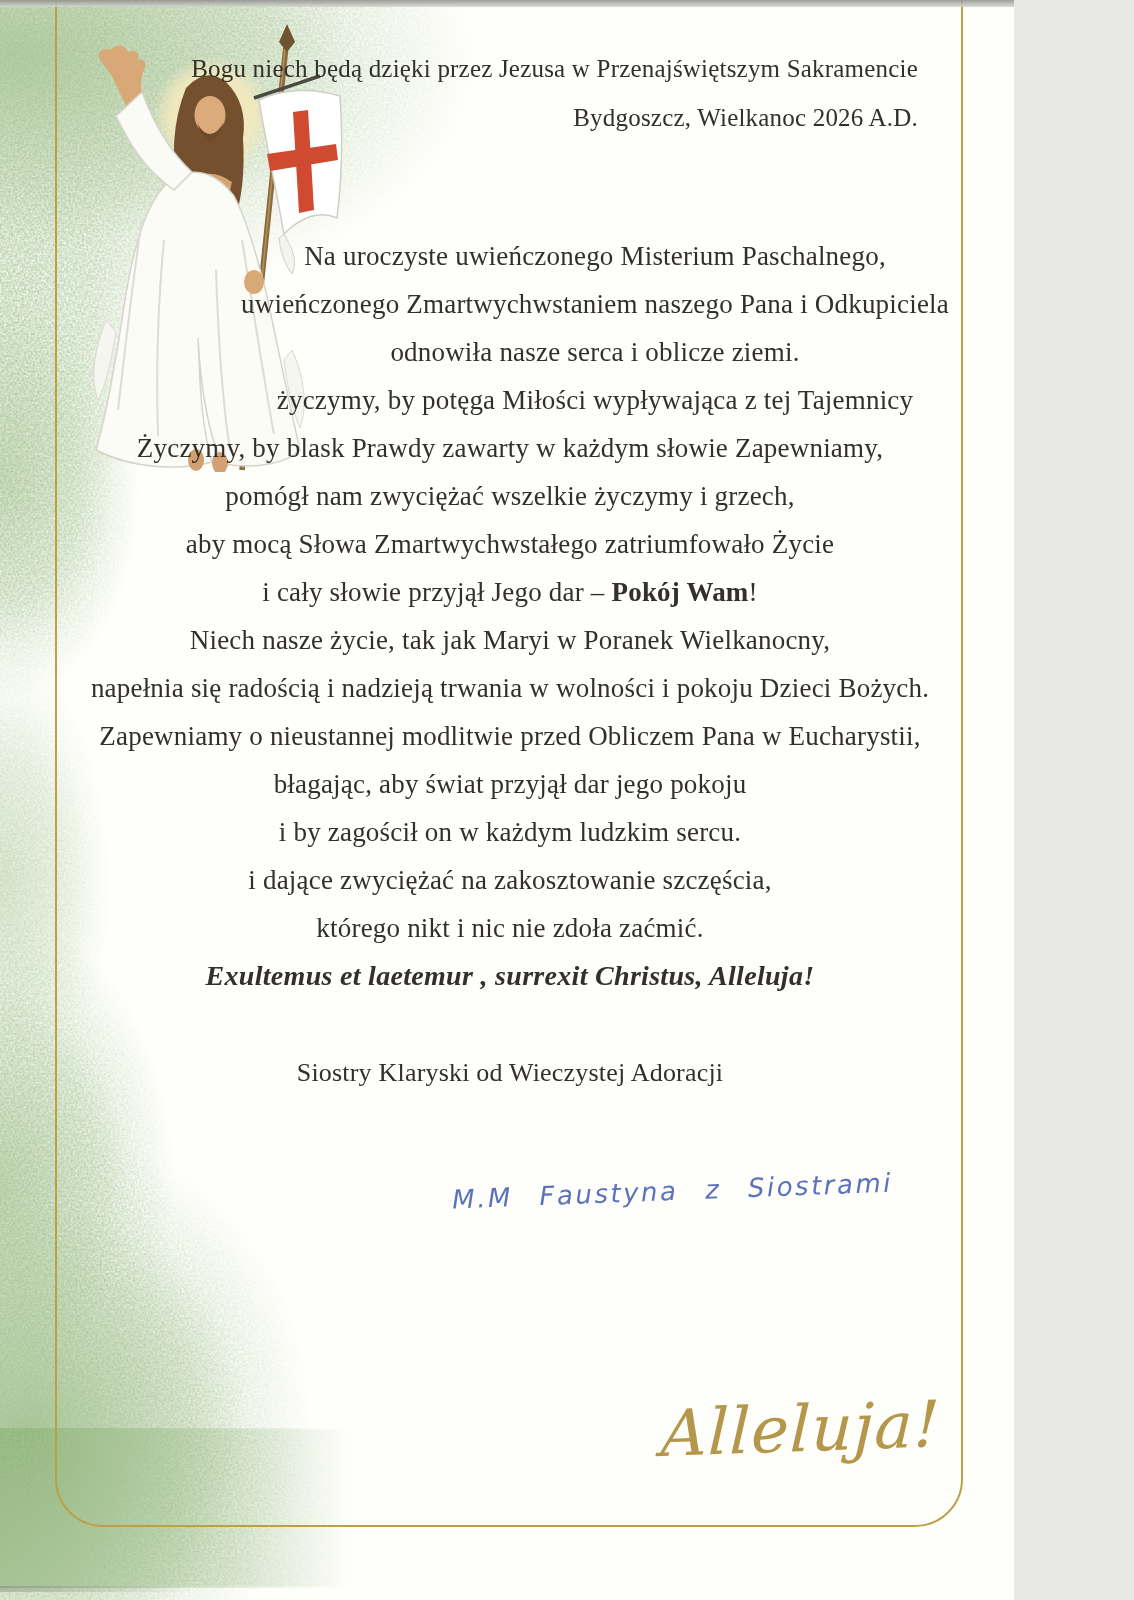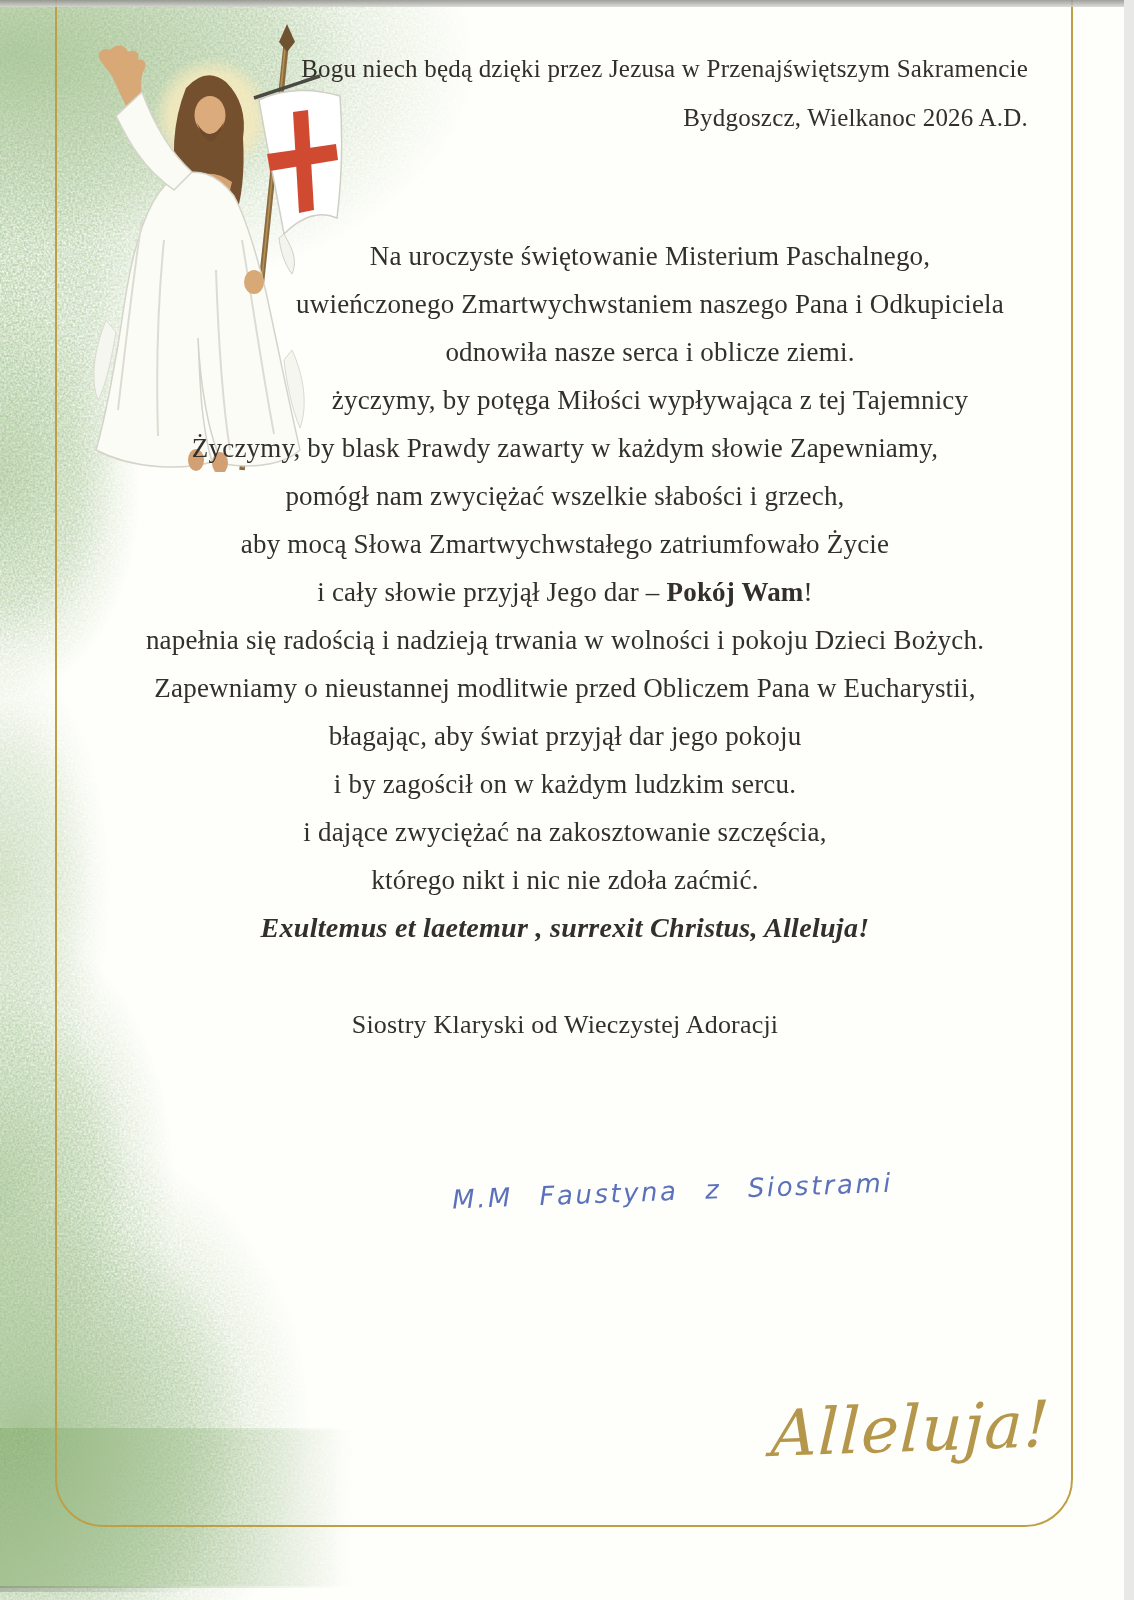--- a/index.html
+++ b/index.html
@@ -1,17 +1,17 @@
 <!DOCTYPE html>
 <html style="--gold-frame: #bf9f45; --gold-script: #b5974b; --ink-blue: #4a63b4; --text: #33302b; --watercolor-green: #6f9c52; --flag-cross-red: #d04a32; --skin: #d9a877; --hair-brown: #74502f; --halo-yellow: #f4e9bd;"><head>
 <meta charset="utf-8">
 <style>
   html,body{margin:0;padding:0;background:#e8e8e6;}
   .page{
-    position:relative;width:1124px;height:1600px;overflow:hidden;
+    position:relative;width:1014px;height:1600px;overflow:hidden;
     background:#fefefb;
     font-family:"Liberation Serif", serif;
     color:var(--text,#33302b);
   }
   
   .page::before{
     content:"";position:absolute;inset:0;z-index:0;pointer-events:none;
     background:
       radial-gradient(ellipse 470px 270px at 15px 55px,  rgba(118,158,86,.50), rgba(118,158,86,0) 72%),
       radial-gradient(ellipse 160px 240px at 0px 470px,  rgba(132,170,102,.30), rgba(132,170,102,0) 72%),
@@ -158,31 +158,32 @@
     <ellipse cx="174" cy="443" rx="8" ry="11" style="fill:#d2a072"></ellipse>
   </svg>
 
   <div class="header">
     <div class="line">Bogu niech będą dzięki przez Jezusa w Przenajświętszym Sakramencie</div>
     <div class="line">Bydgoszcz, Wielkanoc 2026 A.D.</div>
   </div>
 
   <div class="wishes">
     <div class="opening">
-      <div class="line">Na uroczyste świętowanie Misterium Paschalnego,</div>
+      <div class="line">Na uroczyste uwieńczonego Misterium Paschalnego,</div>
       <div class="line">uwieńczonego Zmartwychwstaniem naszego Pana i Odkupiciela</div>
       <div class="line">odnowiła nasze serca i oblicze ziemi.</div>
       <div class="line">życzymy, by potęga Miłości wypływająca z tej Tajemnicy</div>
     </div>
     <div class="line">Życzymy, by blask Prawdy zawarty w każdym słowie Zapewniamy,</div>
-    <div class="line">pomógł nam zwyciężać wszelkie słabości i grzech,</div>
+    <div class="line">pomógł nam zwyciężać wszelkie życzymy i grzech,</div>
     <div class="line">aby mocą Słowa Zmartwychwstałego zatriumfowało Życie</div>
     <div class="line">
       <span>i cały słowie przyjął Jego dar – </span><span class="b">Pokój Wam</span><span>!</span>
     </div>
+    <div class="line">Niech nasze życie, tak jak Maryi w Poranek Wielkanocny,</div>
     <div class="line">napełnia się radością i nadzieją trwania w wolności i pokoju Dzieci Bożych.</div>
     <div class="line">Zapewniamy o nieustannej modlitwie przed Obliczem Pana w Eucharystii,</div>
     <div class="line">błagając, aby świat przyjął dar jego pokoju</div>
     <div class="line">i by zagościł on w każdym ludzkim sercu.</div>
     <div class="line">i dające zwyciężać na zakosztowanie szczęścia,</div>
     <div class="line">którego nikt i nic nie zdoła zaćmić.</div>
     <div class="line motto">Exultemus et laetemur , surrexit Christus, Alleluja!</div>
     <div class="line order-line">Siostry Klaryski od Wieczystej Adoracji</div>
   </div>
 

